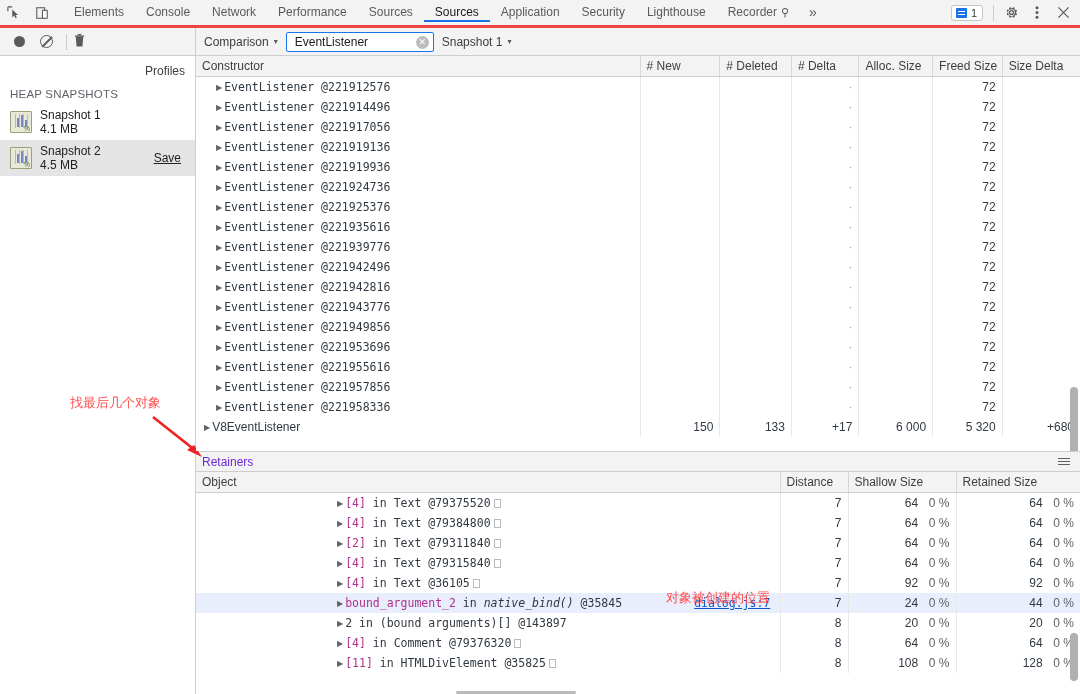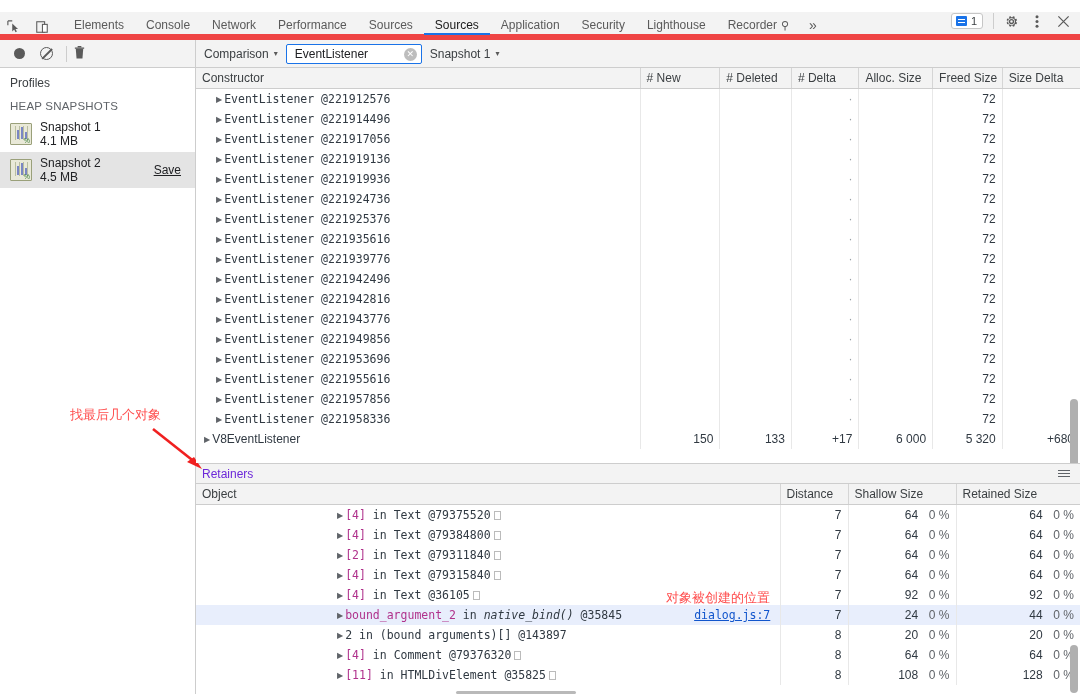--- a/index.html
+++ b/index.html
@@ -12,24 +12,23 @@
     font-size: 12px;
     color: #303942;
     -webkit-font-smoothing: antialiased;
   }
   .app { position: relative; width: 1080px; height: 694px; display: flex; flex-direction: column; }
 
   
   .tabbar {
     height: 28px; min-height: 28px;
     background: #f3f3f3;
-    border-bottom: 6px solid #ef4444;
-    display: flex; align-items: flex-end;
+    border-bottom: 3px solid #ef4444;
+    display: flex; align-items: center;
     font-size: 12px;
-    margin-top: 12px;
   }
   .tb-icon {
     width: 28px; display: flex; align-items: center; justify-content: center;
     color: #5a5a5a; cursor: pointer;
   }
   .tb-sep { width: 1px; background: #cdcdcd; margin: 6px 3px; }
   .tabs { display: flex; align-items: stretch; flex: 1; }
   .tab {
     padding: 0 11px; display: flex; align-items: center;
     color: #5a5a5a; cursor: pointer; white-space: nowrap;
@@ -66,42 +65,42 @@
   .tb2-left { width: 196px; display: flex; align-items: center; padding-left: 6px; border-right: 1px solid #cdcdcd; height: 100%; }
   .rec-dot { width: 11px; height: 11px; border-radius: 50%; background: #5a5a5a; margin: 0 8px; cursor: pointer;}
   .ban { width: 13px; height: 13px; border: 1.6px solid #5a5a5a; border-radius: 50%; position: relative; margin: 0 7px; cursor: pointer;}
   .ban::after { content:""; position:absolute; left:-1px; top:5px; width:14px; height:1.6px; background:#5a5a5a; transform: rotate(-45deg);}
   .vsep { width: 1px; height: 16px; background: #cdcdcd; margin: 0 6px; }
   .trash { width:14px; cursor:pointer; }
   .tb2-right { display: flex; align-items: center; padding-left: 8px; gap: 8px; height:100%; }
   .dd { display: flex; align-items: center; gap: 5px; color: #3c4043; cursor: pointer; }
   .dd .caret { font-size: 8px; color: #5a5a5a; }
   .filterbox {
-    position: relative; width: 136px; height: 20px;
+    position: relative; width: 148px; height: 20px;
     border: 1px solid #1a73e8; border-radius: 2px; background: #fff;
     display: flex; align-items: center; padding: 0 6px;
   }
   .filterbox input {
     border: none; outline: none; width: 118px; font-size: 12px;
     font-family: "Liberation Sans", sans-serif; color: #202124; background: transparent;
   }
   .clearbtn {
     position: absolute; right: 4px; top: 3px;
     width: 13px; height: 13px; border-radius: 50%; background: #bdbdbd;
     color: #fff; font-size: 9px; line-height: 13px; text-align: center; cursor: pointer;
   }
 
   
   .body { flex: 1; display: flex; min-height: 0; }
   .sidebar {
     width: 196px; min-width: 196px;
     border-right: 1px solid #cdcdcd;
     background: #fff; position: relative;
   }
-  .profiles-title { padding: 8px 10px 6px 10px; font-size: 12px; color: #3c4043; }
+  .profiles-title { padding: 8px 10px 6px 10px; font-size: 12px; color: #3c4043; text-align: right; }
   .section-head { padding: 4px 10px 4px 10px; font-size: 11.5px; color: #5f6368; letter-spacing: .2px; }
   .snap-item { display: flex; align-items: center; padding: 4px 8px 4px 10px; cursor: pointer; position: relative; }
   .snap-item.selected { background: #e4e4e4; }
   .snap-icon {
     width: 22px; height: 22px; min-width: 22px; margin-right: 8px;
     border: 1px solid #9aa07a; background: #e9e9d8; border-radius: 1px; position: relative; overflow:hidden;
   }
   .snap-icon .col { position:absolute; top:2px; width:1px; height:14px; background:#b9bda0; }
   .snap-icon .bar { position:absolute; bottom:5px; width:2px; background:#7a86c4; }
   .snap-icon .pct { position:absolute; right:1px; bottom:0px; font-size:7px; color:#3a7d3a; font-family:"Liberation Sans",sans-serif;}

